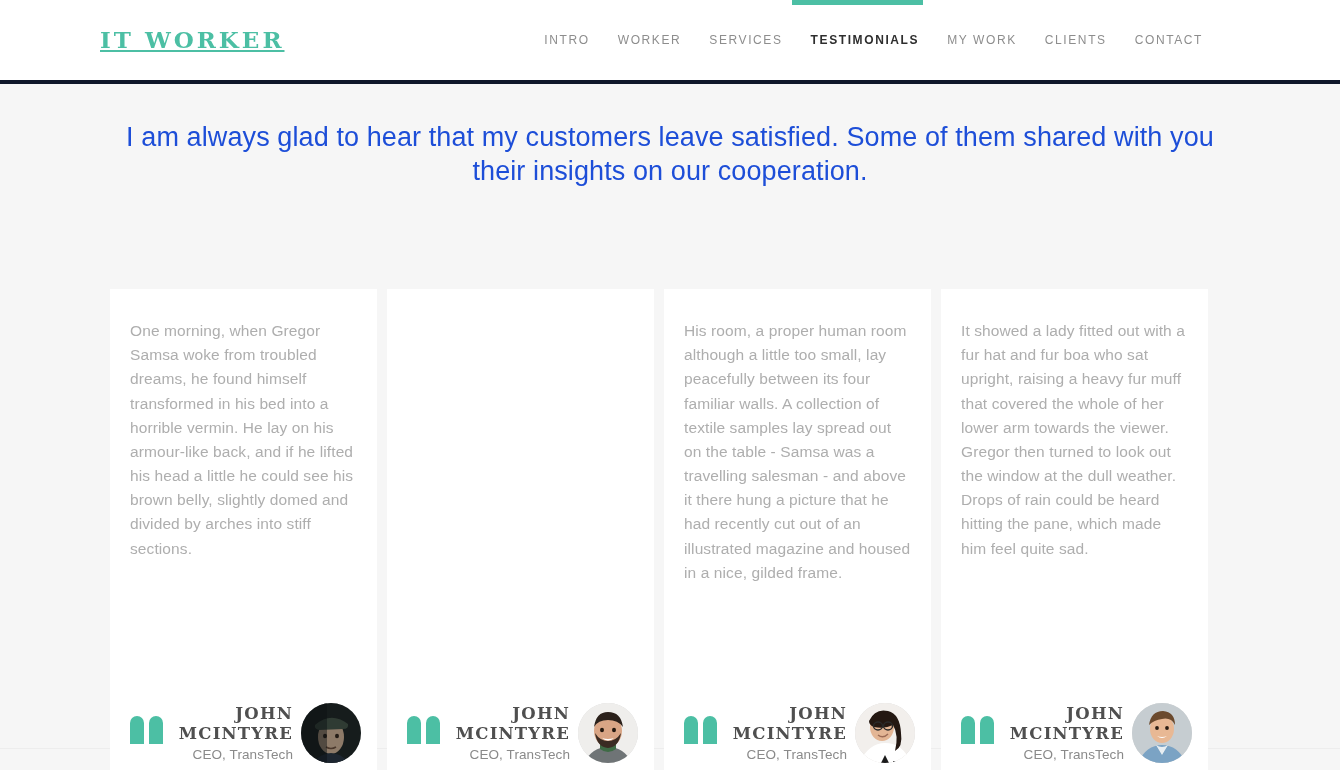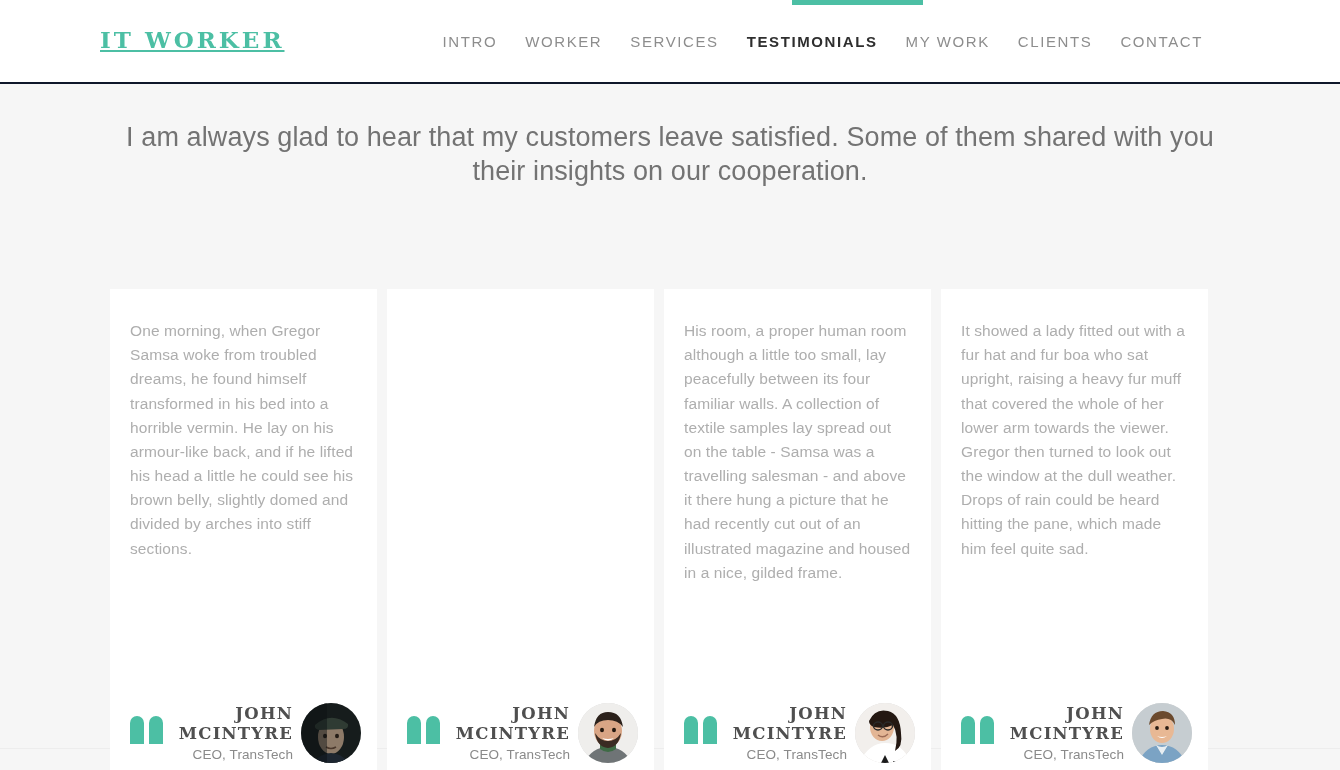--- a/index.html
+++ b/index.html
@@ -15,21 +15,21 @@
     background: #f6f6f6;
     color: #555;
     -webkit-font-smoothing: antialiased;
   }
 
   
   .site-header {
     position: relative;
     height: 84px;
     background: #ffffff;
-    border-bottom: 2px solid #0f172a;
+    border-bottom: 4px solid #0f172a;
     display: flex;
     align-items: center;
     padding-left: 24px;
   }
 
   .active-marker {
     position: absolute;
     top: 0;
     left: 792px;
     width: 131px;
@@ -55,21 +55,21 @@
     right: 137px;
     top: 34px;
     display: flex;
     align-items: center;
     gap: 28px;
     white-space: nowrap;
   }
 
   .nav-link {
     font-family: "Liberation Sans", sans-serif;
-    font-size: 15px;
+    font-size: 12px;
     letter-spacing: 1.6px;
     color: #8d8d8d;
     text-decoration: none;
     line-height: 1;
     cursor: pointer;
   }
 
   .nav-link.is-active {
     color: #2e2e2e;
     font-weight: bold;
@@ -84,21 +84,21 @@
   }
 
   .section-heading {
     width: 1100px;
     margin: 0 auto;
     padding-top: 36px;
     font-size: 27px;
     font-weight: normal;
     line-height: 1.27;
     text-align: center;
-    color: #737373;
+    color: #1d4ed8;
     letter-spacing: 0.1px;
   }
 
   
   .cards-row {
     position: absolute;
     top: 205px;
     left: 110px;
     width: 1099px;
     display: flex;

